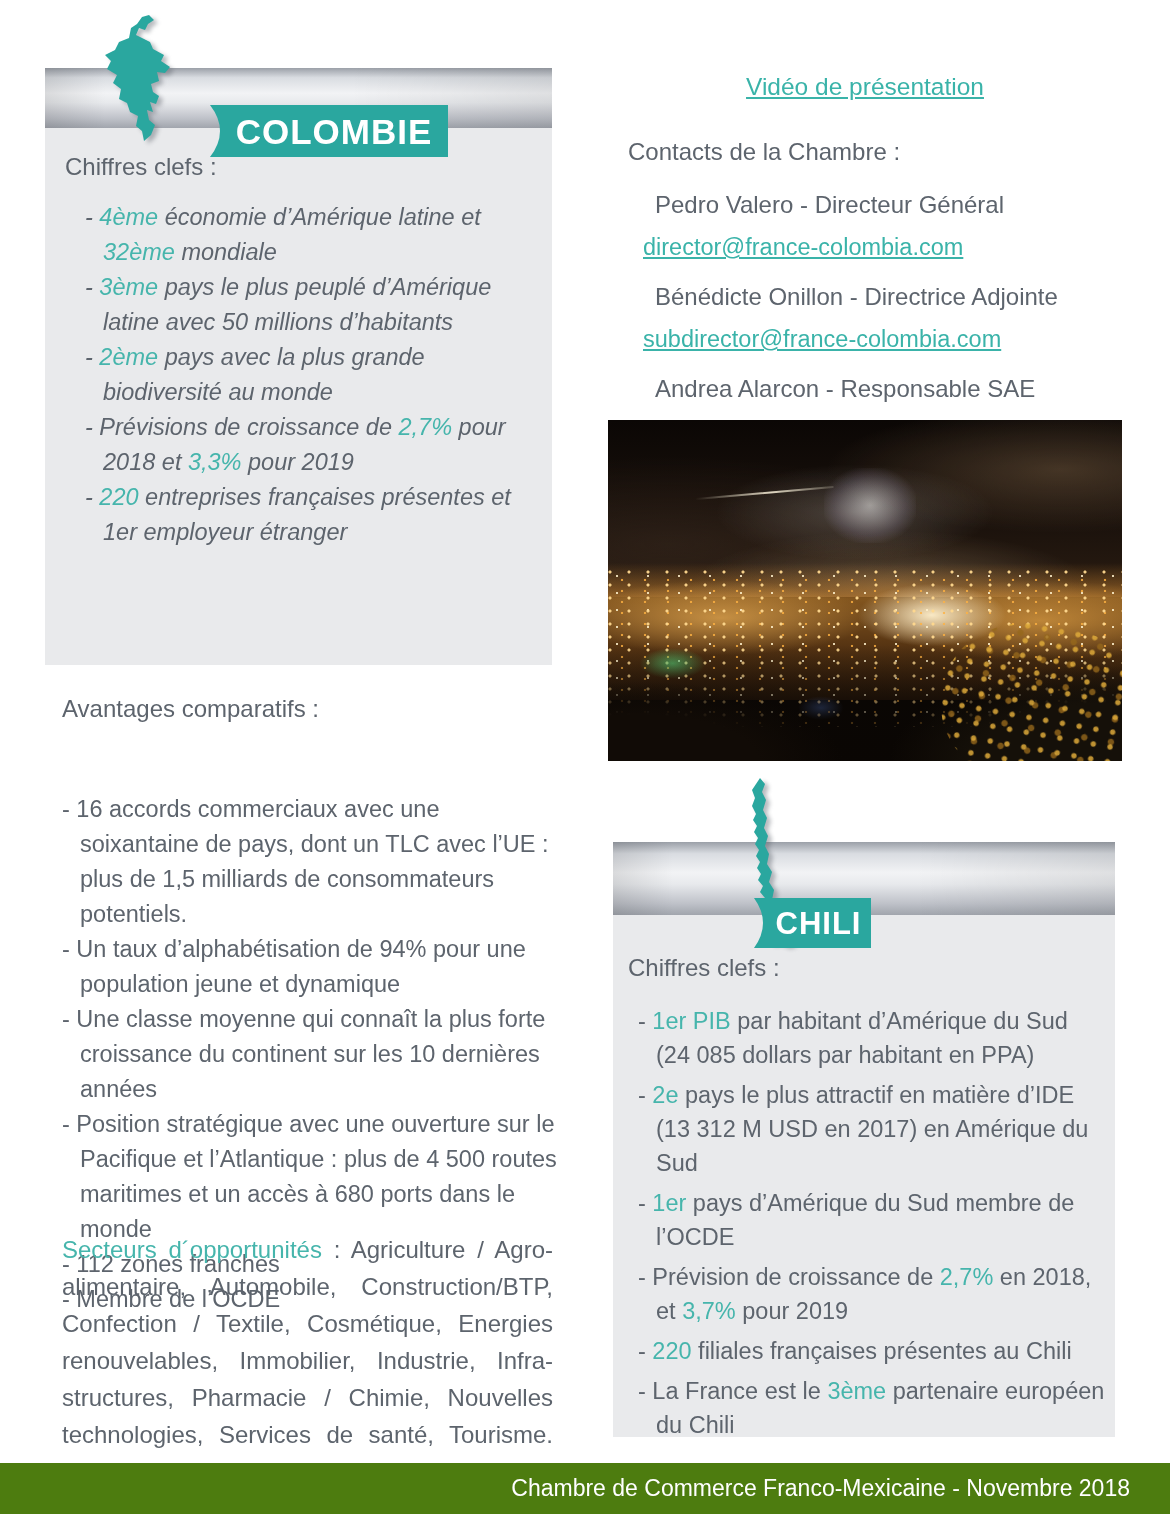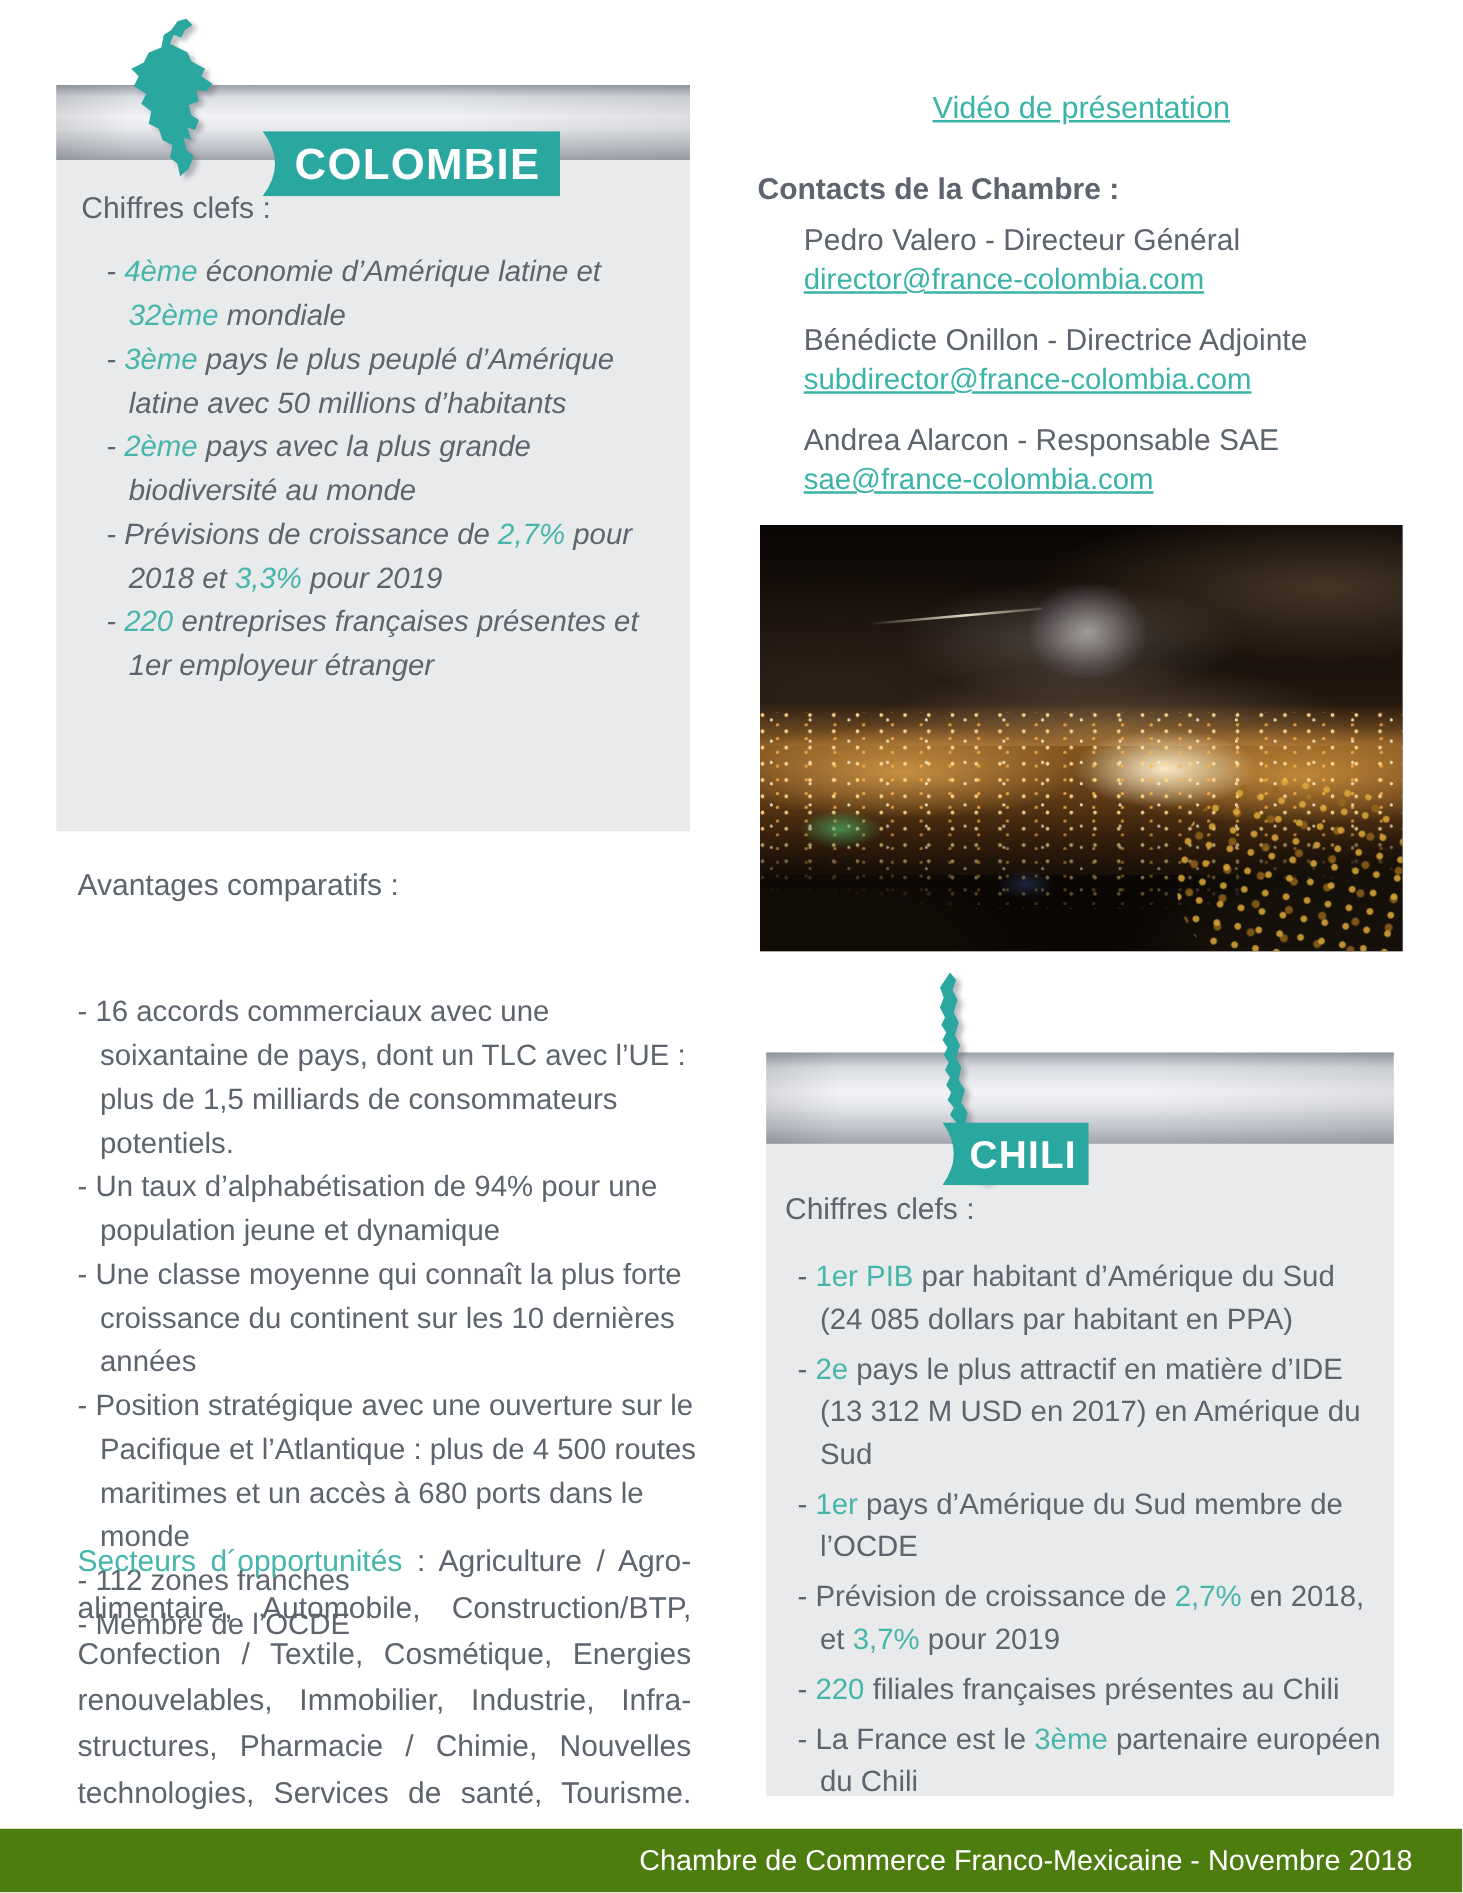--- a/index.html
+++ b/index.html
@@ -44,21 +44,21 @@
   .secteurs{
     position:absolute;margin:0;font-size:24px;line-height:37px;
     text-align:justify;text-align-last:justify;
   }
 
   .teal-link{color:#3ab3a9;text-decoration:underline;cursor:pointer;}
   #video-link-wrap{position:absolute;text-align:center;font-size:24.5px;}
 
   .contacts{position:absolute;font-size:24px;}
   .contact{margin-bottom:20px;}
-  .contact-name{margin:0;line-height:30px;}
+  .contact-name{margin:12px;line-height:30px;}
   .contact-email{display:inline-block;line-height:30px;font-size:23.5px;}
 
   
   .photo{position:absolute;overflow:hidden;background:#0a0705;}
   .photo .sky{
     position:absolute;left:0;right:0;top:0;height:52%;
     background:
       radial-gradient(ellipse 45% 45% at 48% 52%, rgba(255,250,240,.20), transparent 60%),
       radial-gradient(ellipse 70% 55% at 88% 28%, rgba(150,118,84,.38), transparent 65%),
       radial-gradient(ellipse 60% 50% at 55% 95%, rgba(225,195,150,.30), transparent 65%),
@@ -158,21 +158,21 @@
       <li><span>112 zones franches</span></li>
       <li><span>Membre de l’OCDE</span></li>
     </ul>
 
   <p class="secteurs" style="left:62px;top:1231px;width:491px;"><span class="hl">Secteurs d´opportunités</span><span> : Agriculture / Agro-alimentaire, Automobile, Construction/BTP, Confection / Textile, Cosmétique, Energies renouvelables, Immobilier, Industrie, Infra-structures, Pharmacie / Chimie, Nouvelles technologies, Services de santé, Tourisme.</span></p>
 
   <div id="video-link-wrap" style="left:608px;top:73px;width:514px;">
     <a class="teal-link" href="#">Vidéo de présentation</a>
   </div>
 
-  <p class="section-label" style="left:606px;top:138px;font-weight:bold;">Contacts de la Chambre :</p>
+  <p class="section-label" style="left:628px;top:138px;">Contacts de la Chambre :</p>
 
   <div class="contacts" style="left:643px;top:178px;width:480px;">
       <div class="contact"><p class="contact-name">Pedro Valero - Directeur Général</p><a class="contact-email teal-link" href="#">director@france-colombia.com</a></div>
       <div class="contact"><p class="contact-name">Bénédicte Onillon - Directrice Adjointe</p><a class="contact-email teal-link" href="#">subdirector@france-colombia.com</a></div>
       <div class="contact"><p class="contact-name">Andrea Alarcon - Responsable SAE</p><a class="contact-email teal-link" href="#">sae@france-colombia.com</a></div>
     </div>
 
   <div class="photo" style="left:608px;top:420px;width:514px;height:341px;">
     <div class="sky"></div>
     <div class="lightning"></div>

